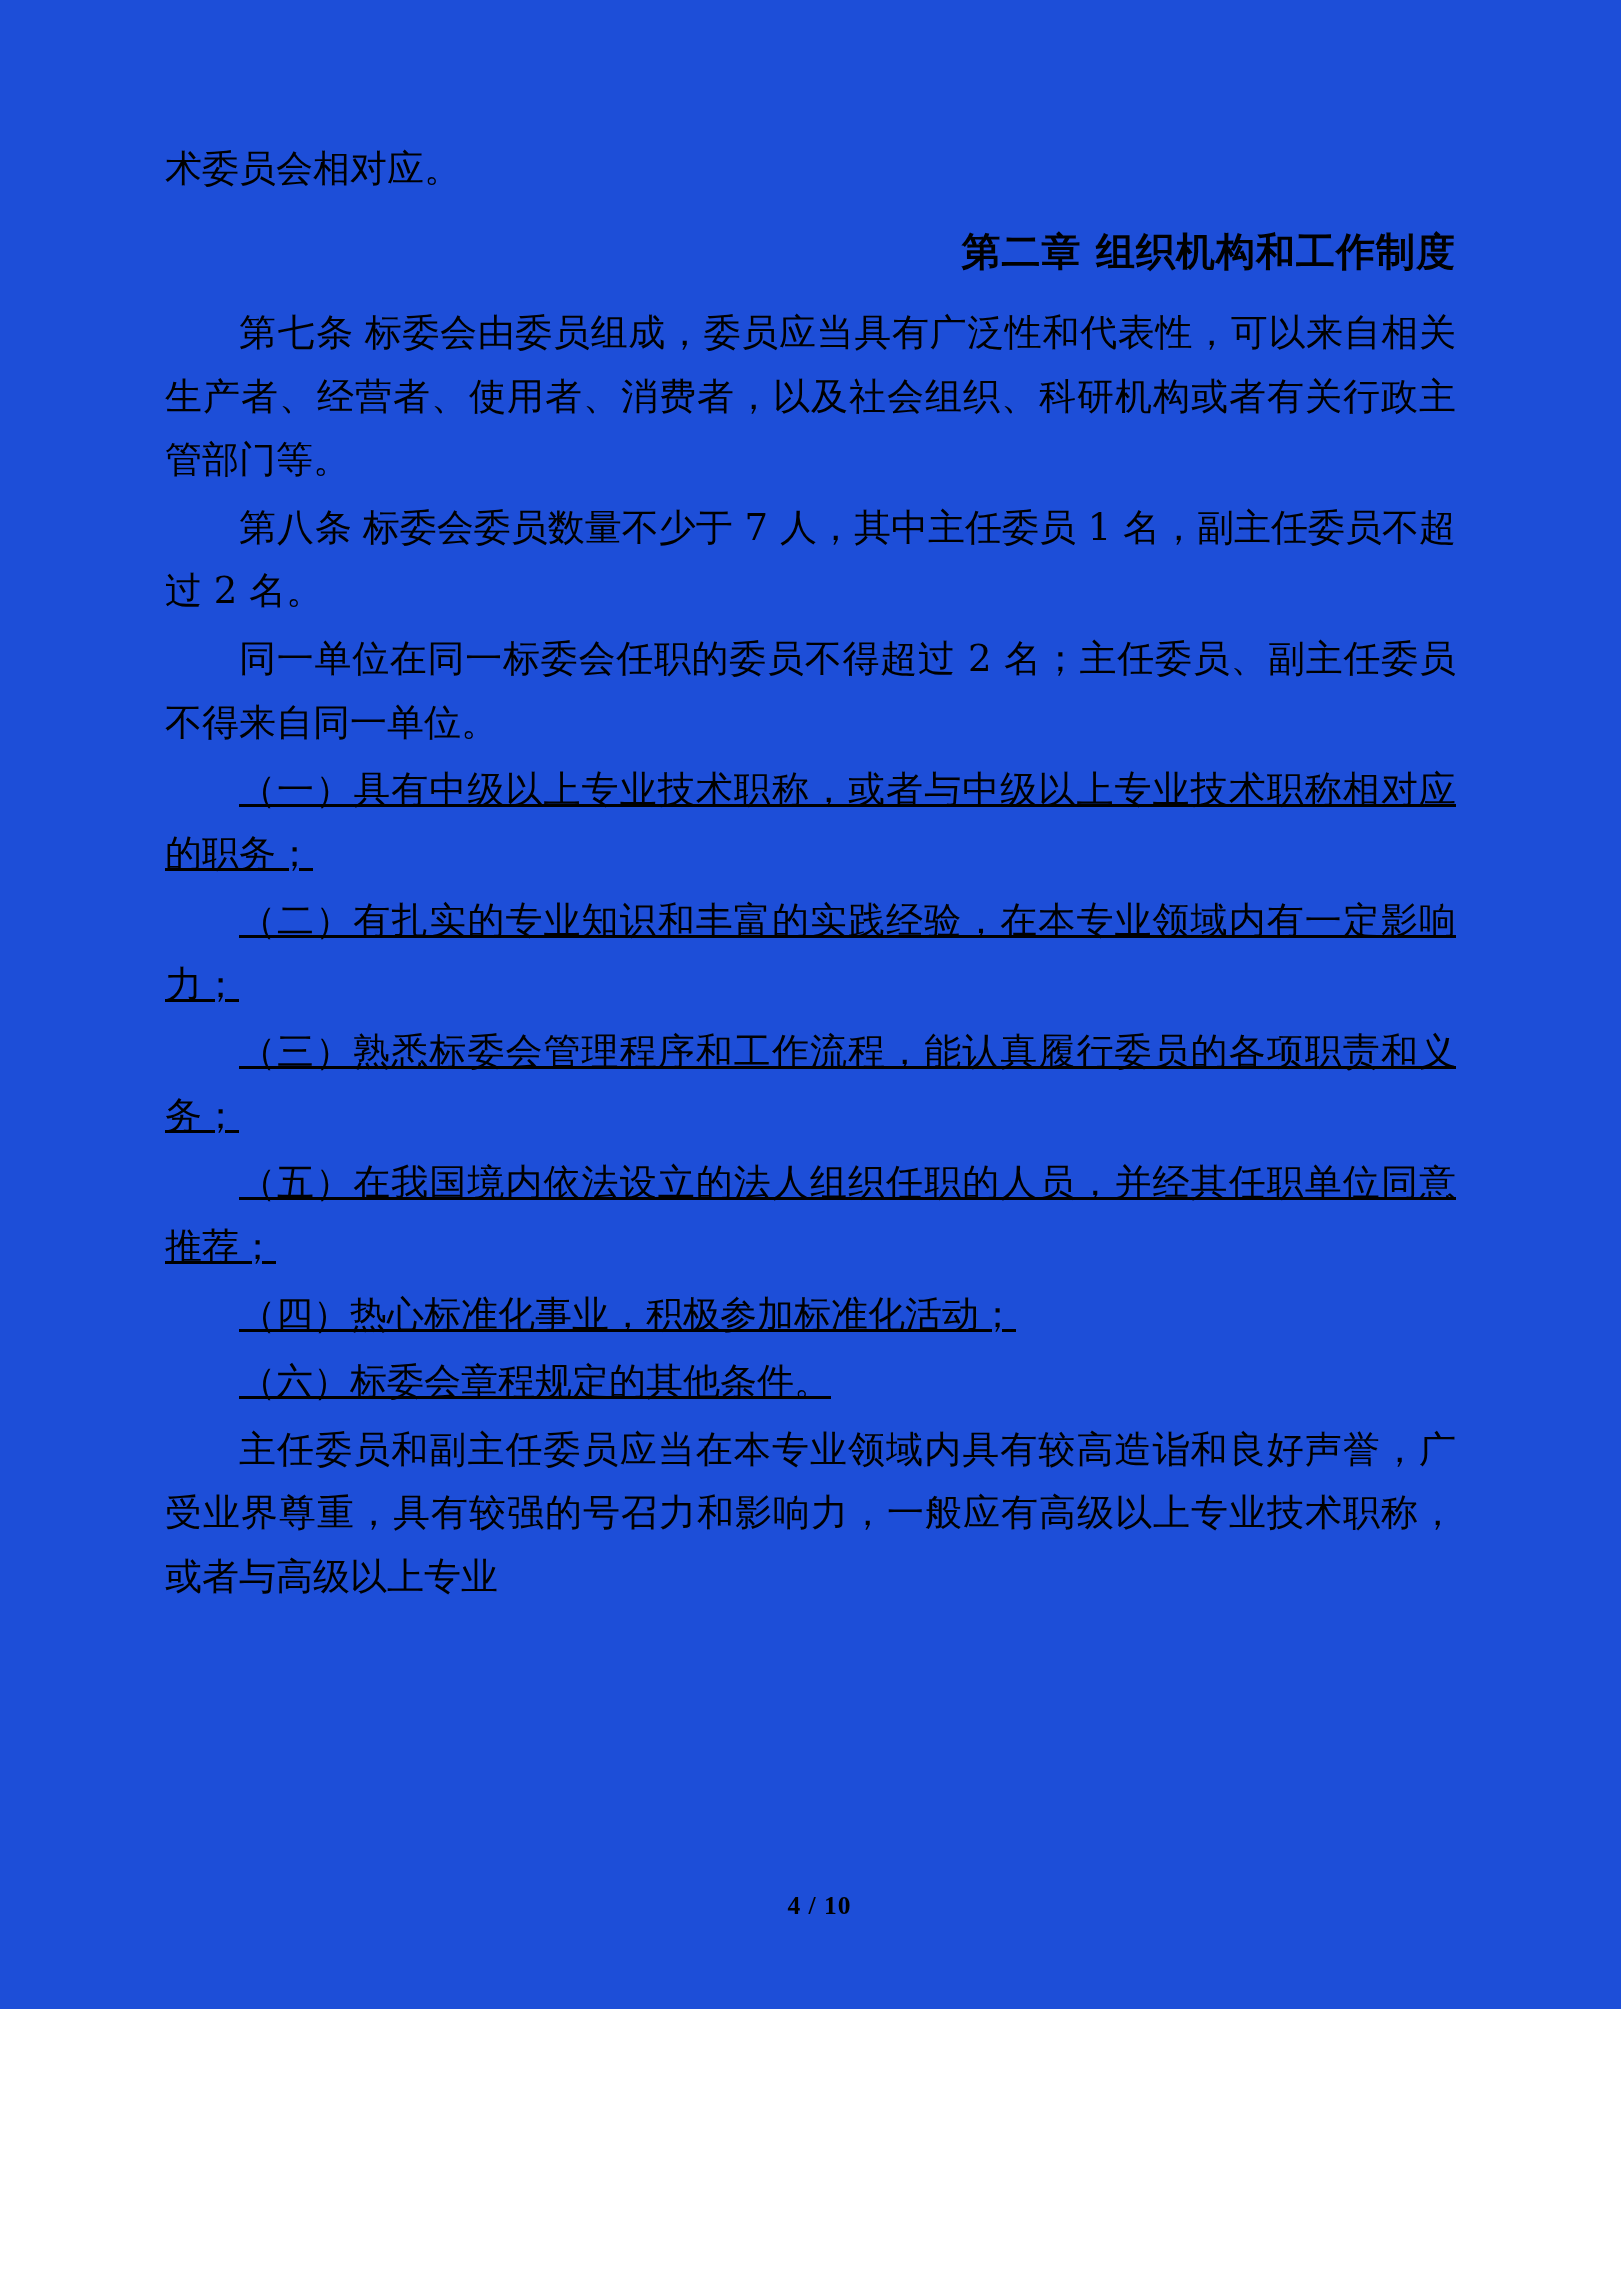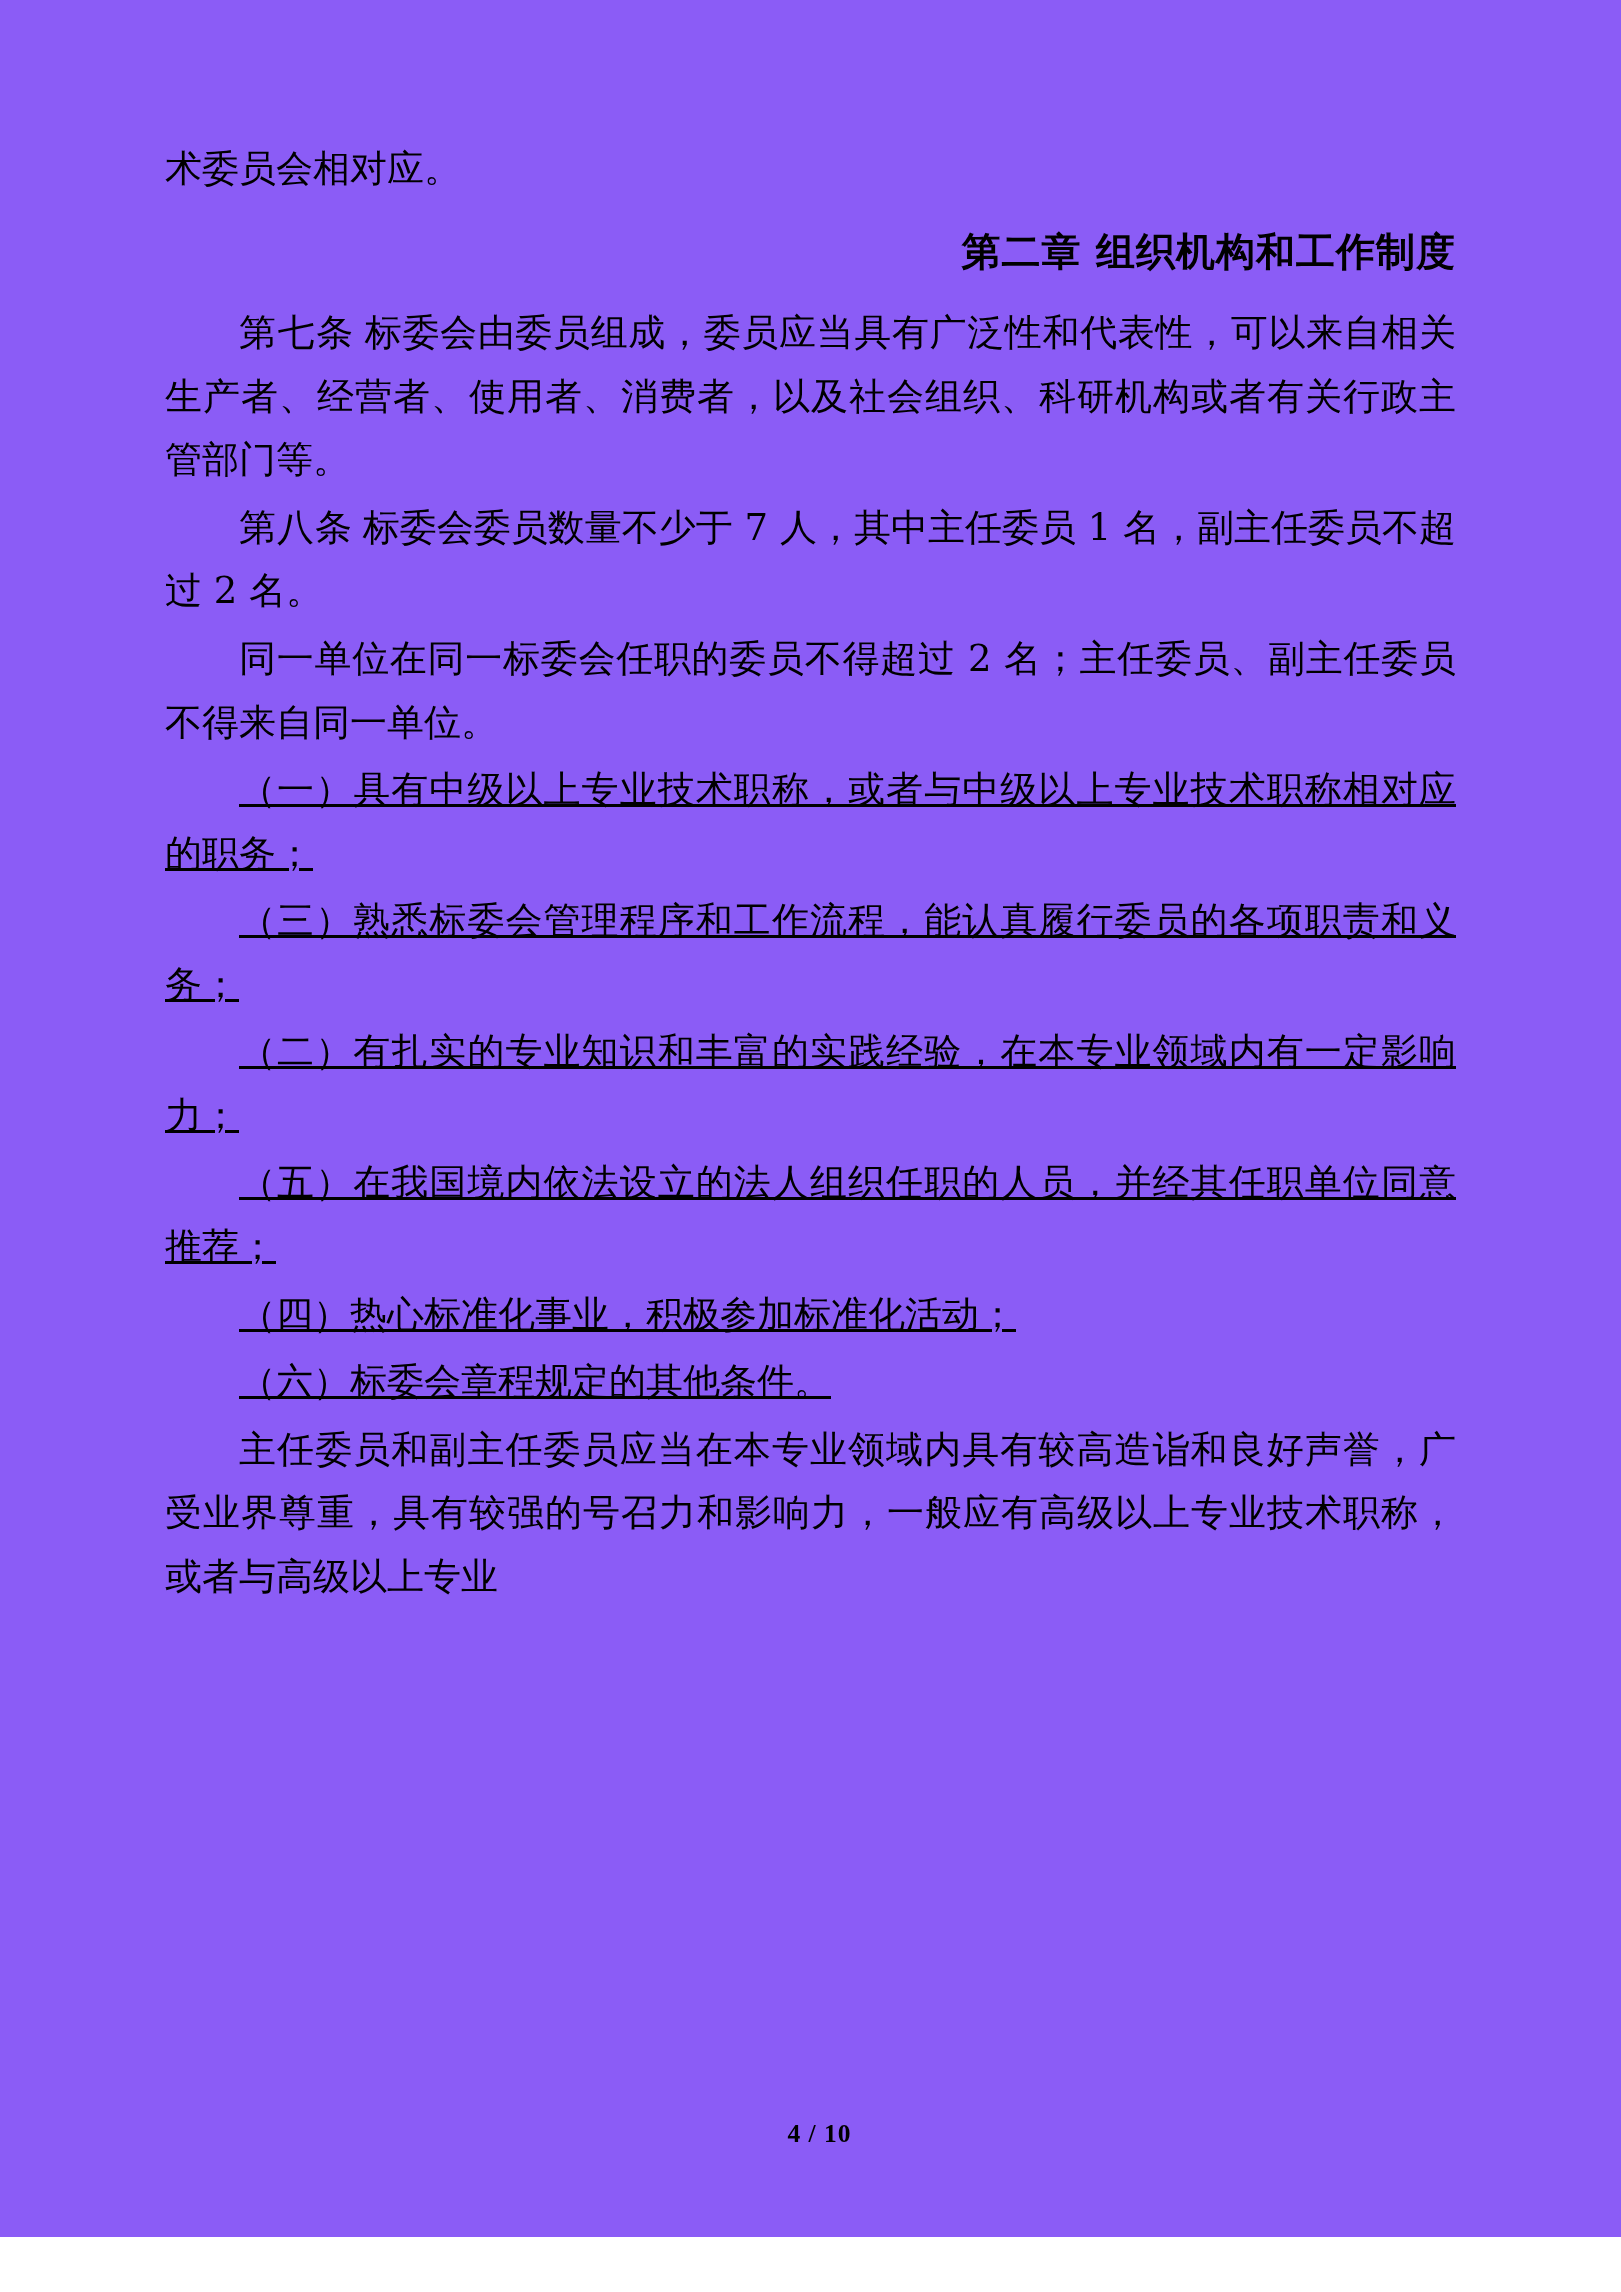--- a/index.html
+++ b/index.html
@@ -7,22 +7,22 @@
     padding: 0;
     background: #ffffff;
   }
   body {
     font-family: "DejaVu Serif", "Liberation Serif", serif;
     color: #000000;
   }
   .page {
     position: relative;
     width: 1621px;
-    height: 2237px;
-    background: #8b5cf6;
+    height: 2009px;
+    background: #1d4ed8;
     box-sizing: border-box;
     padding: 137px 165px 0 165px;
     overflow: hidden;
   }
   .doc-body {
     font-size: 37px;
     line-height: 1.72;
     text-align: justify;
     text-justify: inter-ideograph;
   }
@@ -74,22 +74,22 @@
     <h2 class="chapter-heading">第二章 组织机构和工作制度</h2>
 
     <p class="para"><span class="art">第七条</span><span>标委会由委员组成，委员应当具有广泛性和代表性，可以来自相关生产者、经营者、使用者、消费者，以及社会组织、科研机构或者有关行政主管部门等。</span></p>
 
     <p class="para"><span class="art">第八条</span><span>标委会委员数量不少于 7 人，其中主任委员 1 名，副主任委员不超过 2 名。</span></p>
 
     <p class="para"><span>同一单位在同一标委会任职的委员不得超过 2 名；主任委员、副主任委员不得来自同一单位。</span></p>
 
 
     <p class="item">（一）具有中级以上专业技术职称，或者与中级以上专业技术职称相对应的职务；</p>
+    <p class="item">（二）有扎实的专业知识和丰富的实践经验，在本专业领域内有一定影响力；</p>
     <p class="item">（三）熟悉标委会管理程序和工作流程，能认真履行委员的各项职责和义务；</p>
-    <p class="item">（二）有扎实的专业知识和丰富的实践经验，在本专业领域内有一定影响力；</p>
     <p class="item">（五）在我国境内依法设立的法人组织任职的人员，并经其任职单位同意推荐；</p>
     <p class="item">（四）热心标准化事业，积极参加标准化活动；</p>
     <p class="item">（六）标委会章程规定的其他条件。</p>
 
     <p class="para">主任委员和副主任委员应当在本专业领域内具有较高造诣和良好声誉，广受业界尊重，具有较强的号召力和影响力，一般应有高级以上专业技术职称，或者与高级以上专业</p>
 
   </div>
 
   <div class="page-number">4 / 10</div>
 

